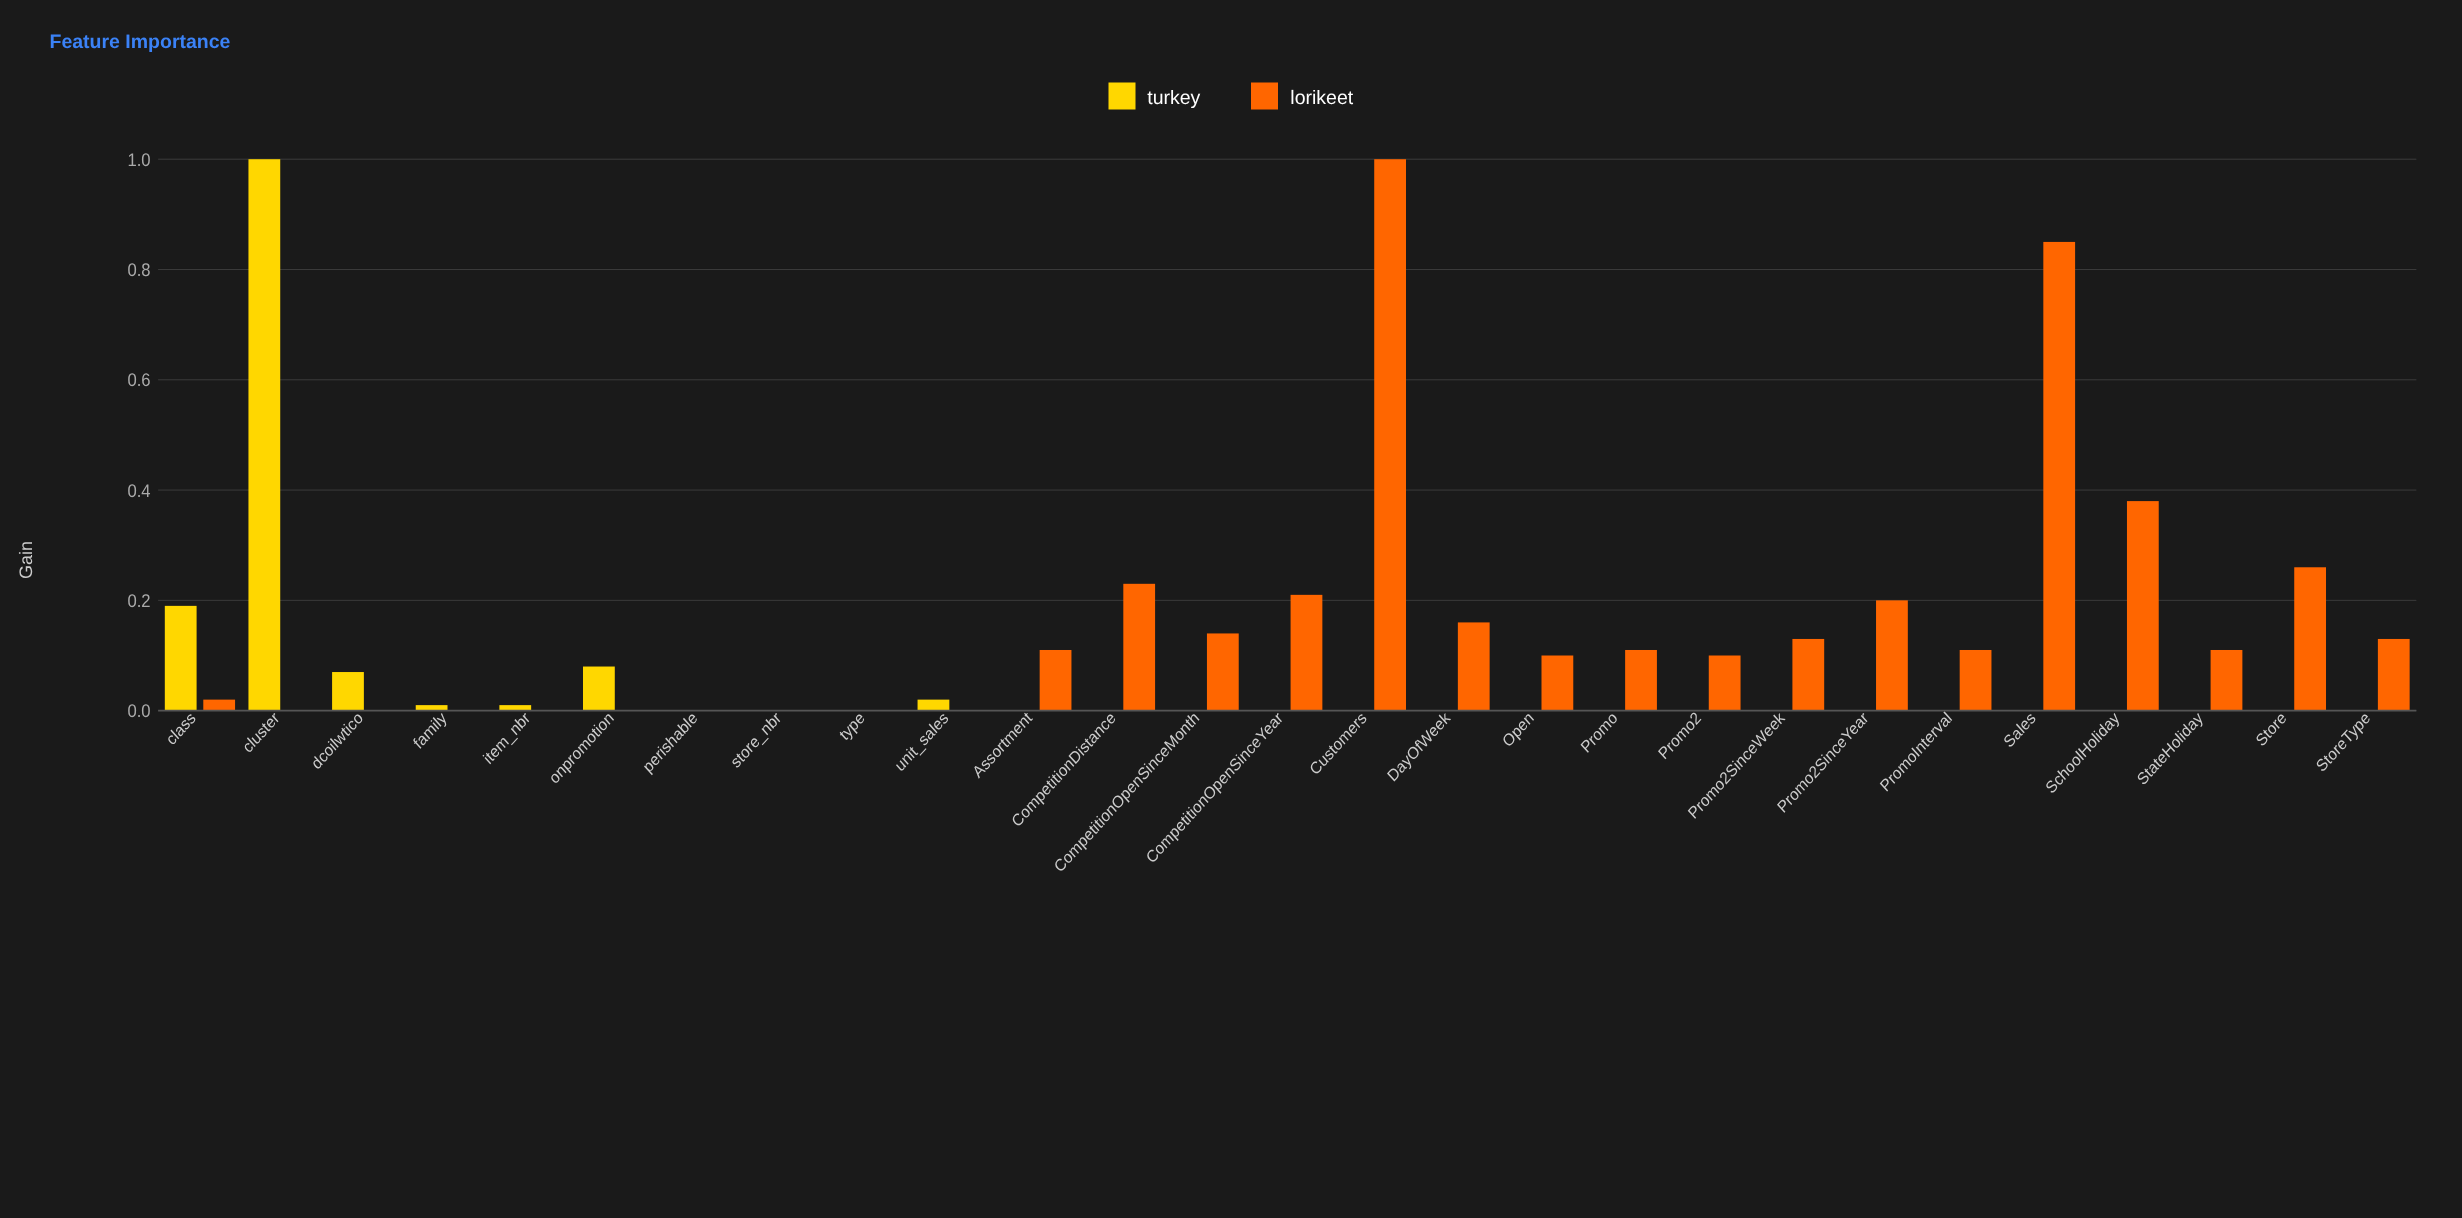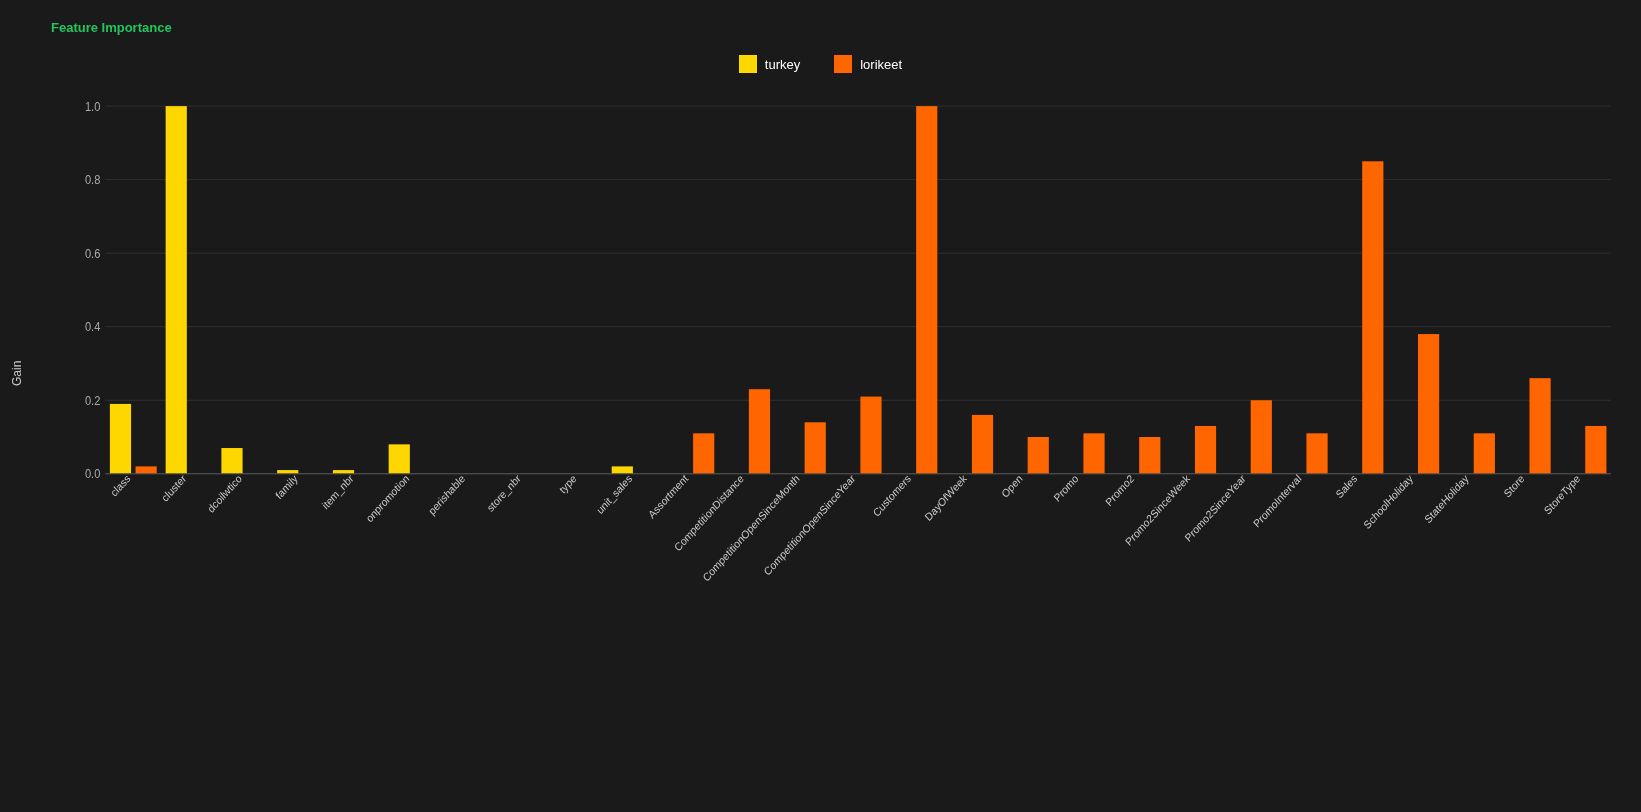--- a/index.html
+++ b/index.html
@@ -14,24 +14,24 @@
     .chart-container {
       width: 1641px;
       height: 812px;
       background: #1a1a1a;
       position: relative;
       padding: 20px 30px 10px 20px;
     }
     .chart-title {
       font-size: 13px;
       font-weight: bold;
-      color: #22c55e;
+      color: #3b82f6;
       position: absolute;
       top: 20px;
-      left: 30px;
+      left: 12px;
       padding-left: 21px;
     }
     .legend {
       display: flex;
       align-items: center;
       justify-content: center;
       gap: 34px;
       position: absolute;
       top: 55px;
       left: 0;

